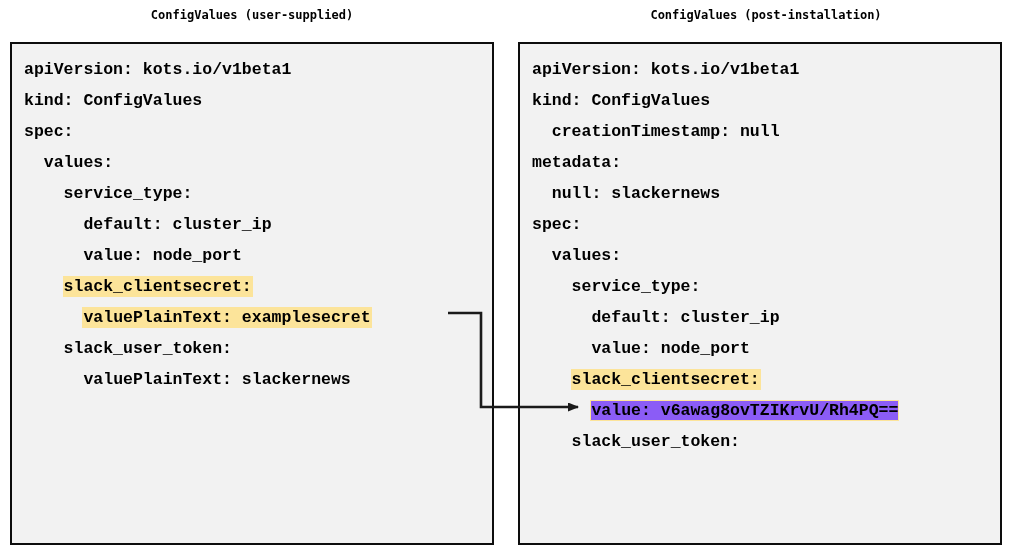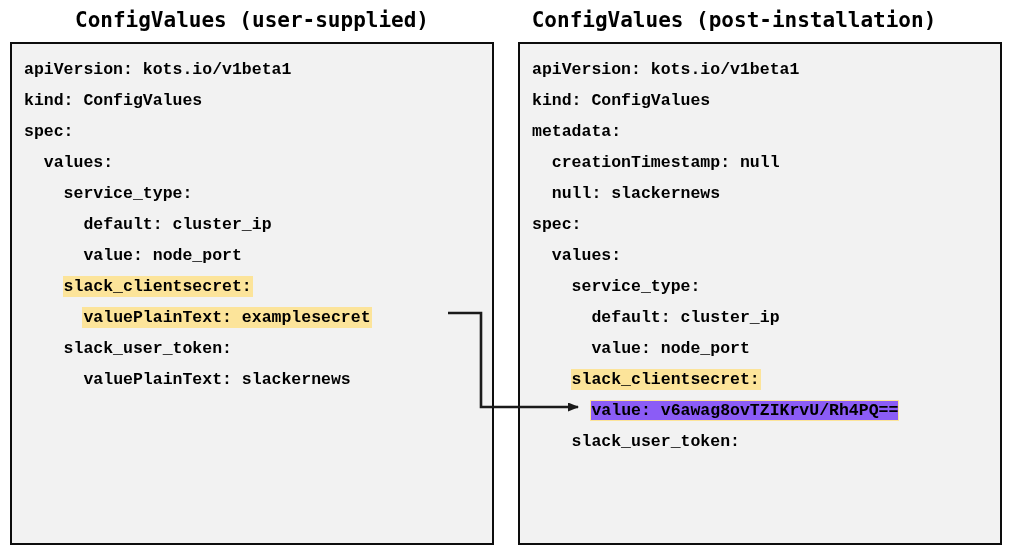--- a/index.html
+++ b/index.html
@@ -18,30 +18,30 @@
   #stage {
     position: absolute;
     left: 0; top: 0;
     width: 1019px;
     height: 559px;
   }
 
   .panel-title {
     position: absolute;
     font-family: "DejaVu Sans Mono", "Liberation Mono", monospace;
-    font-size: 21px;
+    font-size: 12px;
     font-weight: bold;
     color: #000000;
     letter-spacing: 0px;
     white-space: pre;
     text-align: center;
     top: 8px;
   }
   #title-left  { left: 10px;  width: 484px; }
-  #title-right { left: 492px; width: 484px; }
+  #title-right { left: 524px; width: 484px; }
 
   .code-box {
     position: absolute;
     top: 42px;
     height: 503px;
     background: #f2f2f2;
     border: 2px solid #0d0d0d;
     box-sizing: border-box;
     overflow: hidden;
   }
@@ -103,22 +103,22 @@
         <div class="code-line"><span class="indent">      </span><span class="seg">valuePlainText: slackernews</span></div>
       </div>
   </div>
 
   <div class="panel-title" id="title-right">ConfigValues (post-installation)</div>
 
   <div class="code-box" id="box-right" style="background: rgb(242, 242, 242); border-color: rgb(13, 13, 13);">
     <div class="code-lines" id="lines-right">
         <div class="code-line"><span class="indent"></span><span class="seg">apiVersion: kots.io/v1beta1</span></div>
         <div class="code-line"><span class="indent"></span><span class="seg">kind: ConfigValues</span></div>
+        <div class="code-line"><span class="indent">  </span><span class="seg">creationTimestamp: null</span></div>
         <div class="code-line"><span class="indent"></span><span class="seg">metadata:</span></div>
-        <div class="code-line"><span class="indent">  </span><span class="seg">creationTimestamp: null</span></div>
         <div class="code-line"><span class="indent">  </span><span class="seg">null: slackernews</span></div>
         <div class="code-line"><span class="indent"></span><span class="seg">spec:</span></div>
         <div class="code-line"><span class="indent">  </span><span class="seg">values:</span></div>
         <div class="code-line"><span class="indent">    </span><span class="seg">service_type:</span></div>
         <div class="code-line"><span class="indent">      </span><span class="seg">default: cluster_ip</span></div>
         <div class="code-line"><span class="indent">      </span><span class="seg">value: node_port</span></div>
         <div class="code-line hl"><span class="indent">    </span><span class="seg" style="background: rgb(252, 228, 154); box-shadow: rgb(252, 228, 154) 0px 0px 0px 1px;">slack_clientsecret:</span></div>
         <div class="code-line hl"><span class="indent">      </span><span class="seg" style="background: #8b5cf6; box-shadow: rgb(252, 228, 154) 0px 0px 0px 1px;">value: v6awag8ovTZIKrvU/Rh4PQ==</span></div>
         <div class="code-line"><span class="indent">    </span><span class="seg">slack_user_token:</span></div>
         <div class="code-line"><span class="indent">      </span></div>

